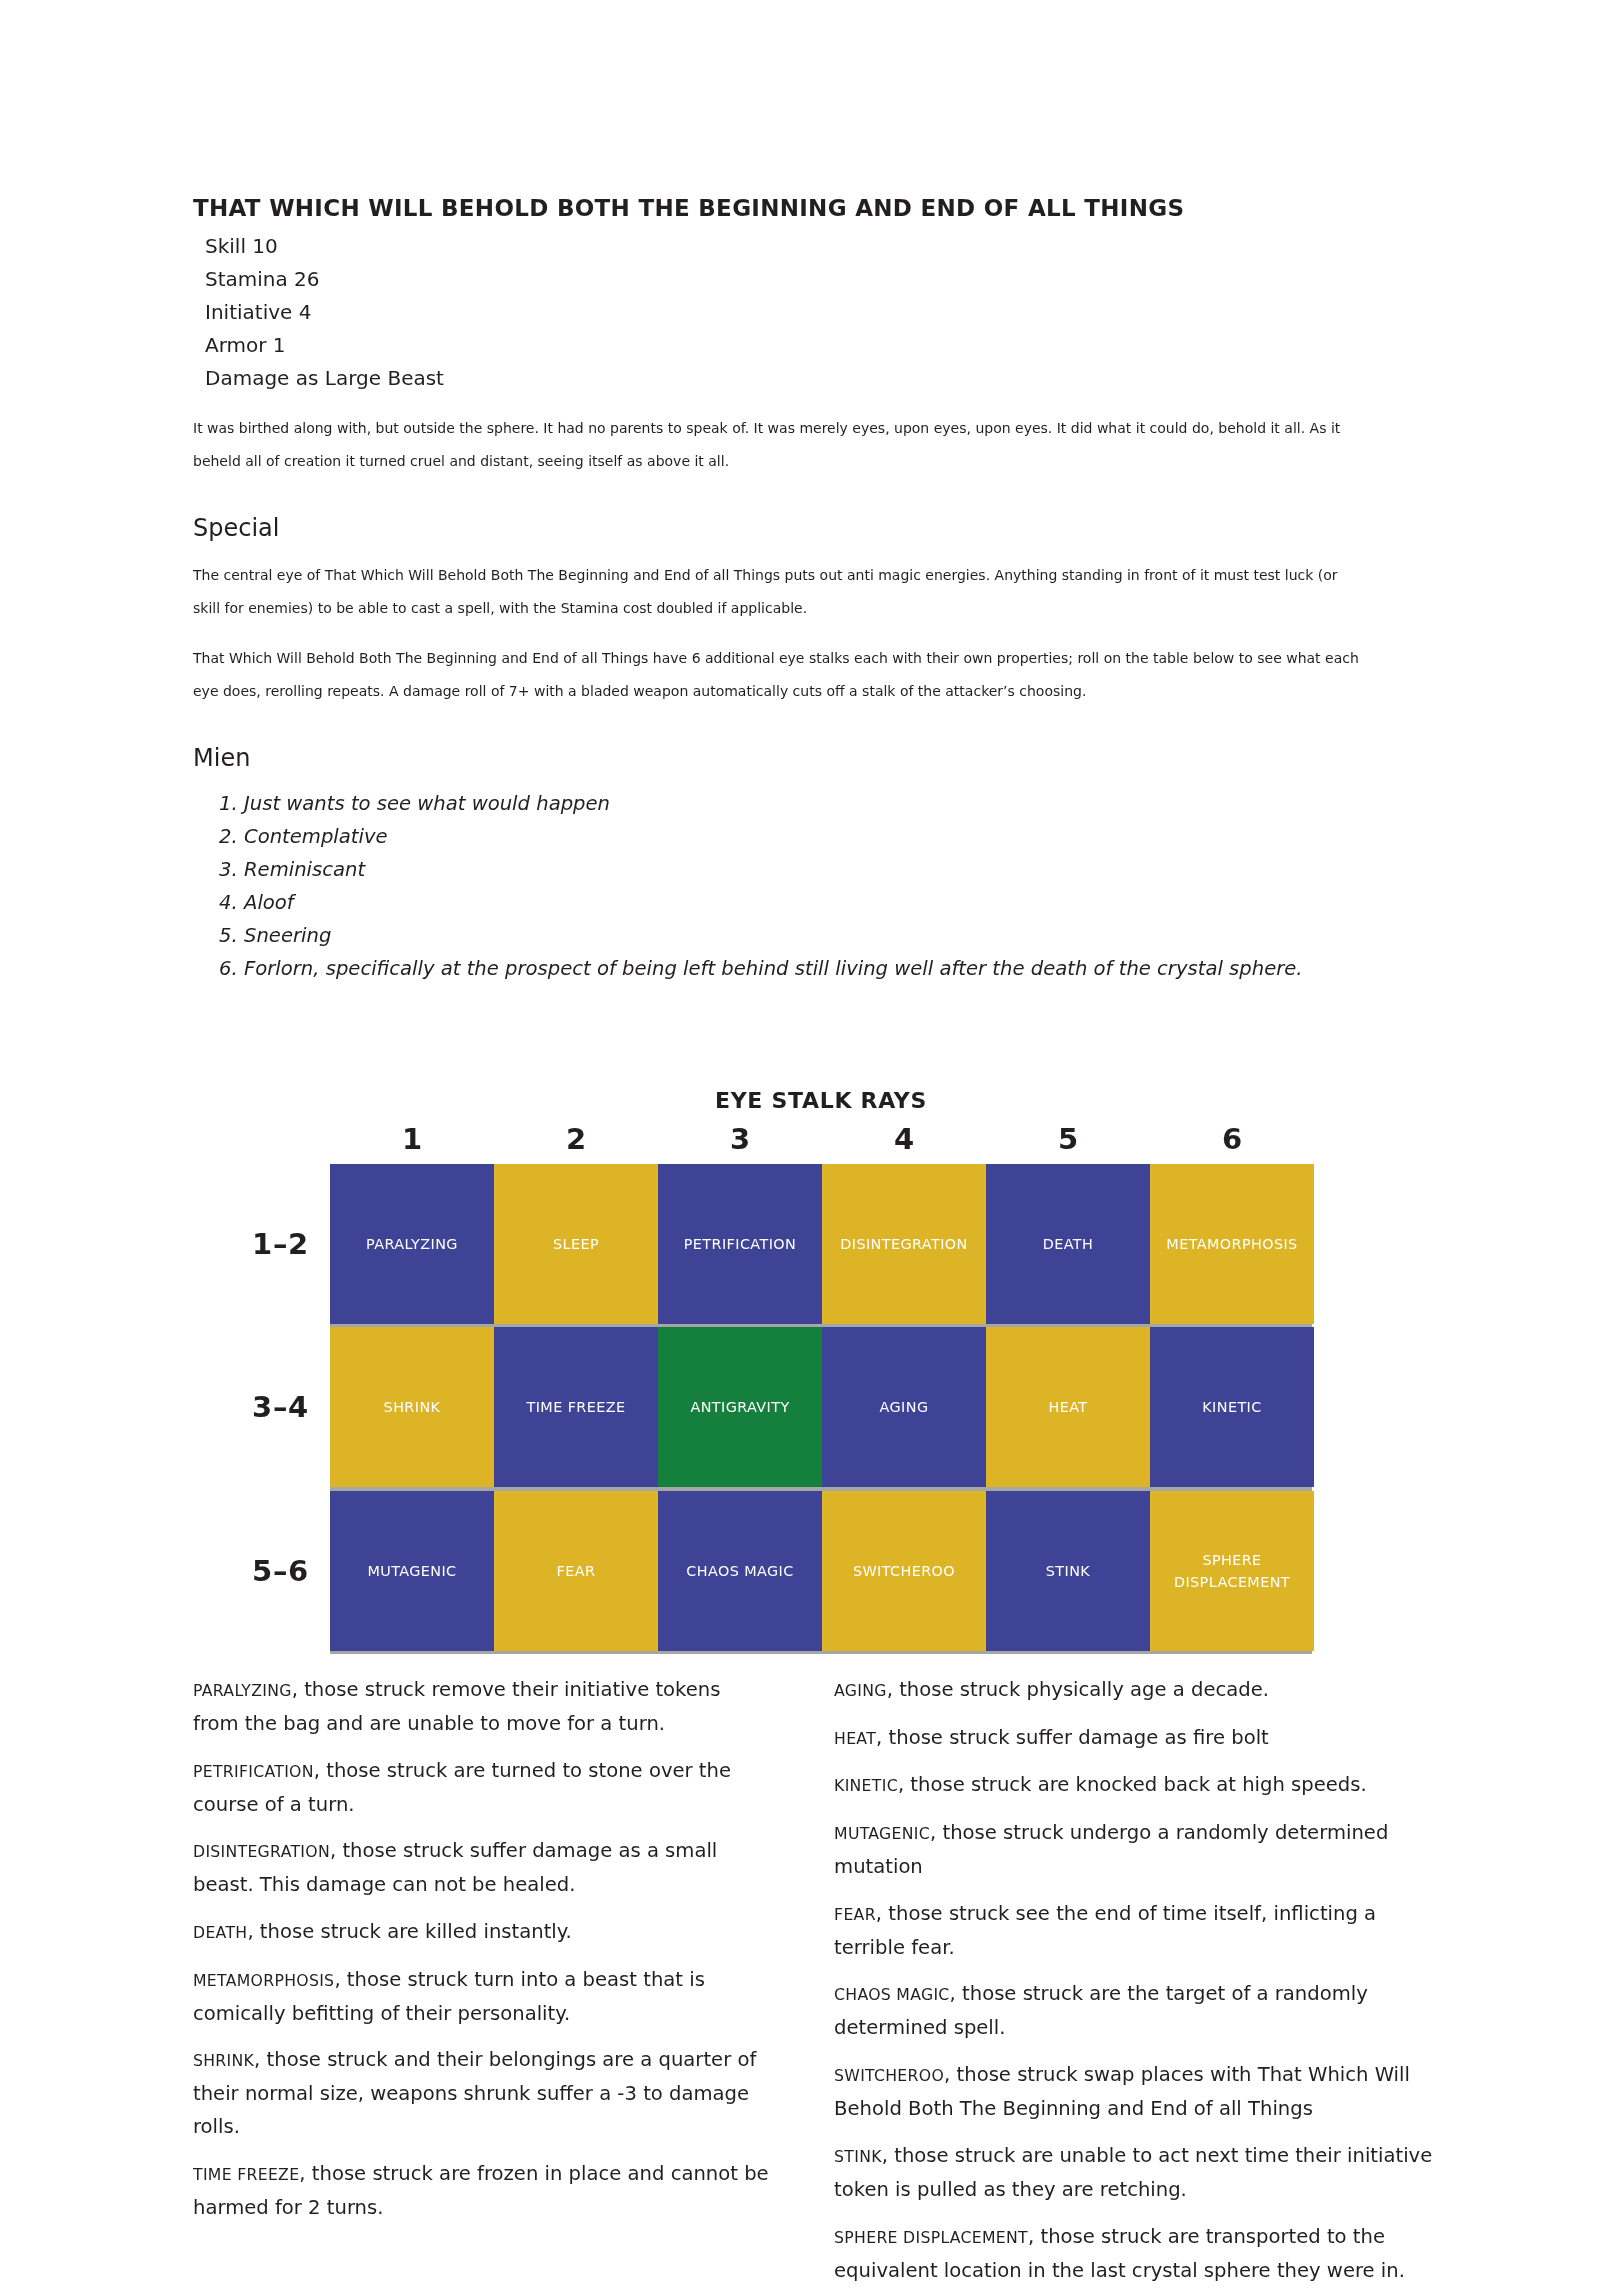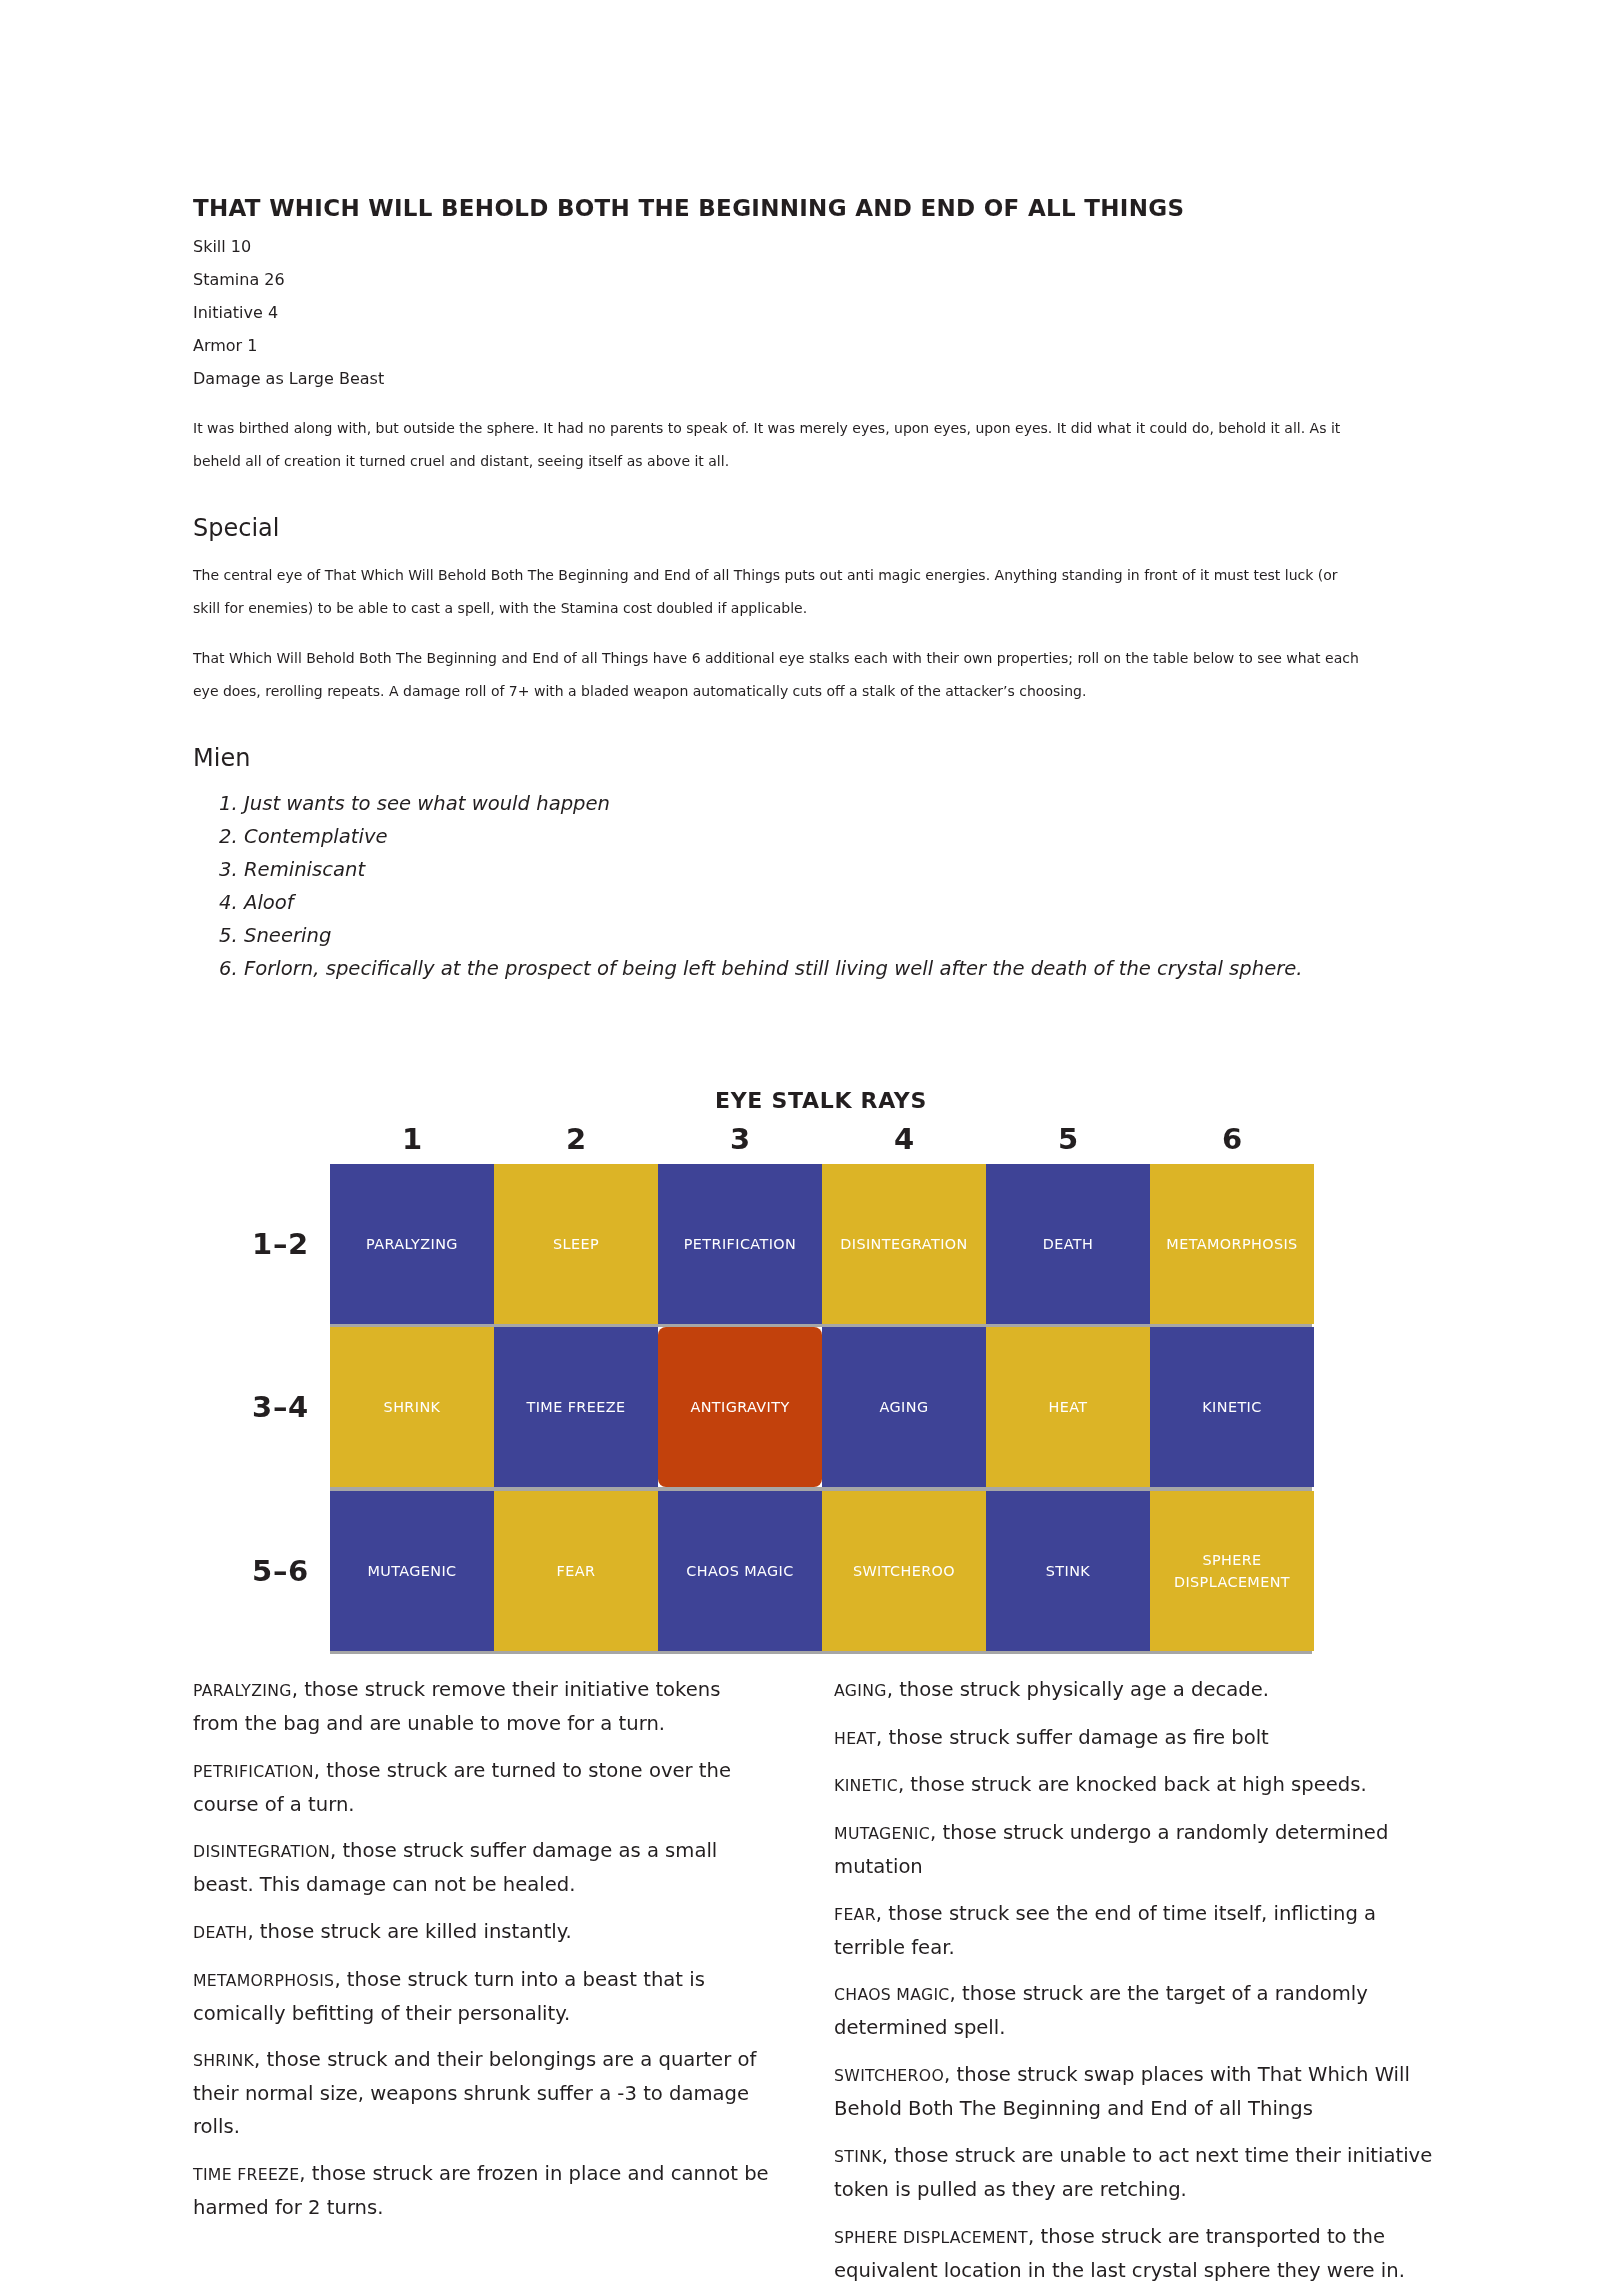--- a/index.html
+++ b/index.html
@@ -8,21 +8,21 @@
     position:relative;
     width:1623px; height:2295px;
     background:#ffffff;
     font-family:"DejaVu Sans", sans-serif;
     color:#231f20;
     overflow:hidden;
   }
   
   .content { position:absolute; left:193px; top:195px; width:1171px; }
   .monster-title { font-size:23px; font-weight:700; letter-spacing:0.3px; margin-bottom:9.2px; }
-  .stat-line { font-size:16px; line-height:33px; }
+  .stat-line { font-size:20px; line-height:33px;margin-left:12px; }
   .para { font-size:14px; line-height:33px; margin-top:17px; }
   .section-heading { font-size:24px; margin-top:36px; margin-bottom:2.6px; }
   .mien-list { margin-top:14.4px; padding-left:51px; }
   .mien-list li { font-size:19.6px; line-height:33px;font-style:italic; }
   
   .table-section { position:absolute; left:193px; top:1088px; width:1197px; }
   .table-title { margin-left:137px; width:982px; text-align:center; font-size:22px; font-weight:700; letter-spacing:0.7px; }
   .tbl-header-row { display:flex; margin-left:137px; height:51px; align-items:center; }
   .col-header { width:164px; text-align:center; font-size:29px; font-weight:700; }
   .tbl-row { display:flex; margin-left:59px; height:160px; }
@@ -89,21 +89,21 @@
       <div class="cell" style="background-color: rgb(220, 180, 38);">DISINTEGRATION</div>
       <div class="cell" style="background-color: rgb(62, 67, 150);">DEATH</div>
       <div class="cell" style="background-color: rgb(220, 180, 38);">METAMORPHOSIS</div>
     </div>
     <div class="row-divider" style="background-color: rgb(166, 166, 166);"></div>
 
     <div class="tbl-row">
       <div class="row-header">3–4</div>
       <div class="cell" style="background-color: rgb(220, 180, 38);">SHRINK</div>
       <div class="cell" style="background-color: rgb(62, 67, 150);">TIME FREEZE</div>
-      <div class="cell" style="background-color: #c2410c; border-radius: 8px;">ANTIGRAVITY</div>
+      <div class="cell" style="background-color: #15803d;">ANTIGRAVITY</div>
       <div class="cell" style="background-color: rgb(62, 67, 150);">AGING</div>
       <div class="cell" style="background-color: rgb(220, 180, 38);">HEAT</div>
       <div class="cell" style="background-color: rgb(62, 67, 150);">KINETIC</div>
     </div>
     <div class="row-divider" style="background-color: rgb(166, 166, 166);"></div>
 
     <div class="tbl-row">
       <div class="row-header">5–6</div>
       <div class="cell" style="background-color: rgb(62, 67, 150);">MUTAGENIC</div>
       <div class="cell" style="background-color: rgb(220, 180, 38);">FEAR</div>

